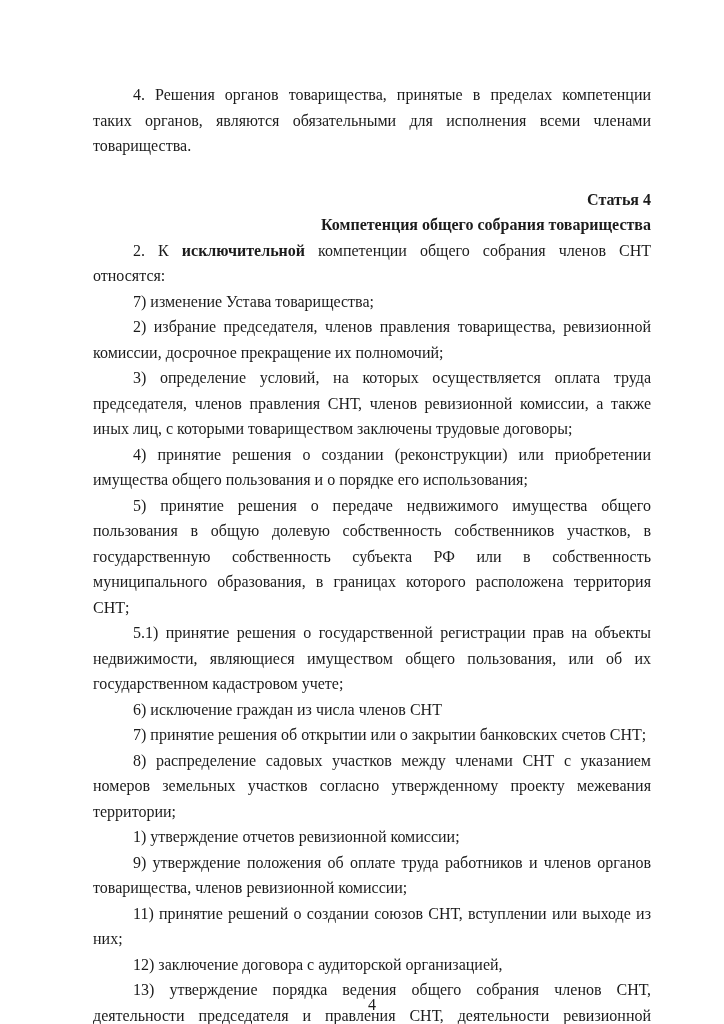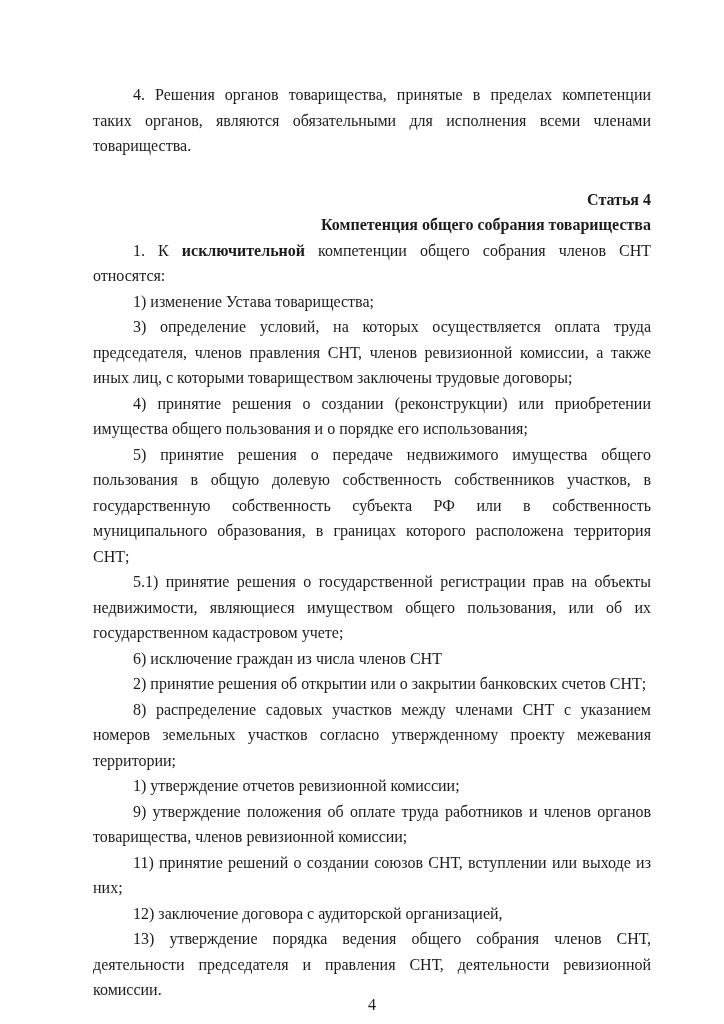--- a/index.html
+++ b/index.html
@@ -59,28 +59,29 @@
 </style>
 </head>
 <body>
 
 <div class="page">
   <div class="content" id="doc-content">
       <p class="body"><span>4. Решения органов товарищества, принятые в пределах компетенции таких органов, являются обязательными для исполнения всеми членами товарищества.</span></p>
       <p class="spacer"></p>
       <p class="heading"><span>Статья 4</span></p>
       <p class="heading"><span>Компетенция общего собрания товарищества</span></p>
-      <p class="body"><span>1.  К </span><b>исключительной</b><span> компетенции общего собрания членов СНТ относятся:</span></p>
-      <p class="body"><span>1) изменение Устава товарищества;</span></p>
+      <p class="body"><span>2.  К </span><b>исключительной</b><span> компетенции общего собрания членов СНТ относятся:</span></p>
+      <p class="body"><span>7) изменение Устава товарищества;</span></p>
+      <p class="body"><span>2) избрание председателя, членов правления товарищества, ревизионной комиссии, досрочное прекращение их полномочий;</span></p>
       <p class="body"><span>3) определение условий, на которых осуществляется оплата труда председателя, членов правления СНТ, членов ревизионной комиссии, а также иных лиц, с которыми товариществом заключены трудовые договоры;</span></p>
       <p class="body"><span>4) принятие решения о создании (реконструкции) или приобретении имущества общего пользования и о порядке его использования;</span></p>
       <p class="body"><span>5) принятие решения о передаче недвижимого имущества общего пользования в общую долевую собственность собственников участков, в государственную собственность субъекта РФ или в собственность муниципального образования, в границах которого расположена территория СНТ;</span></p>
       <p class="body"><span>5.1) принятие решения о государственной регистрации прав на объекты недвижимости, являющиеся имуществом общего пользования, или об их государственном кадастровом учете;</span></p>
       <p class="body"><span>6) исключение граждан из числа членов СНТ</span></p>
-      <p class="body"><span>2) принятие решения об открытии или о закрытии банковских счетов СНТ;</span></p>
+      <p class="body"><span>7) принятие решения об открытии или о закрытии банковских счетов СНТ;</span></p>
       <p class="body"><span>8) распределение садовых участков между членами СНТ с указанием номеров земельных участков согласно утвержденному проекту межевания территории;</span></p>
       <p class="body"><span>1) утверждение отчетов ревизионной комиссии;</span></p>
       <p class="body"><span>9) утверждение положения об оплате труда работников и членов органов товарищества, членов ревизионной комиссии;</span></p>
       <p class="body"><span>11) принятие решений о создании союзов СНТ, вступлении или выходе из них;</span></p>
       <p class="body"><span>12) заключение договора с аудиторской организацией,</span></p>
       <p class="body"><span>13) утверждение порядка ведения общего собрания членов СНТ, деятельности председателя и правления СНТ, деятельности ревизионной комиссии.</span></p>
     </div>
   <div class="page-number">4</div>
 </div>
 

